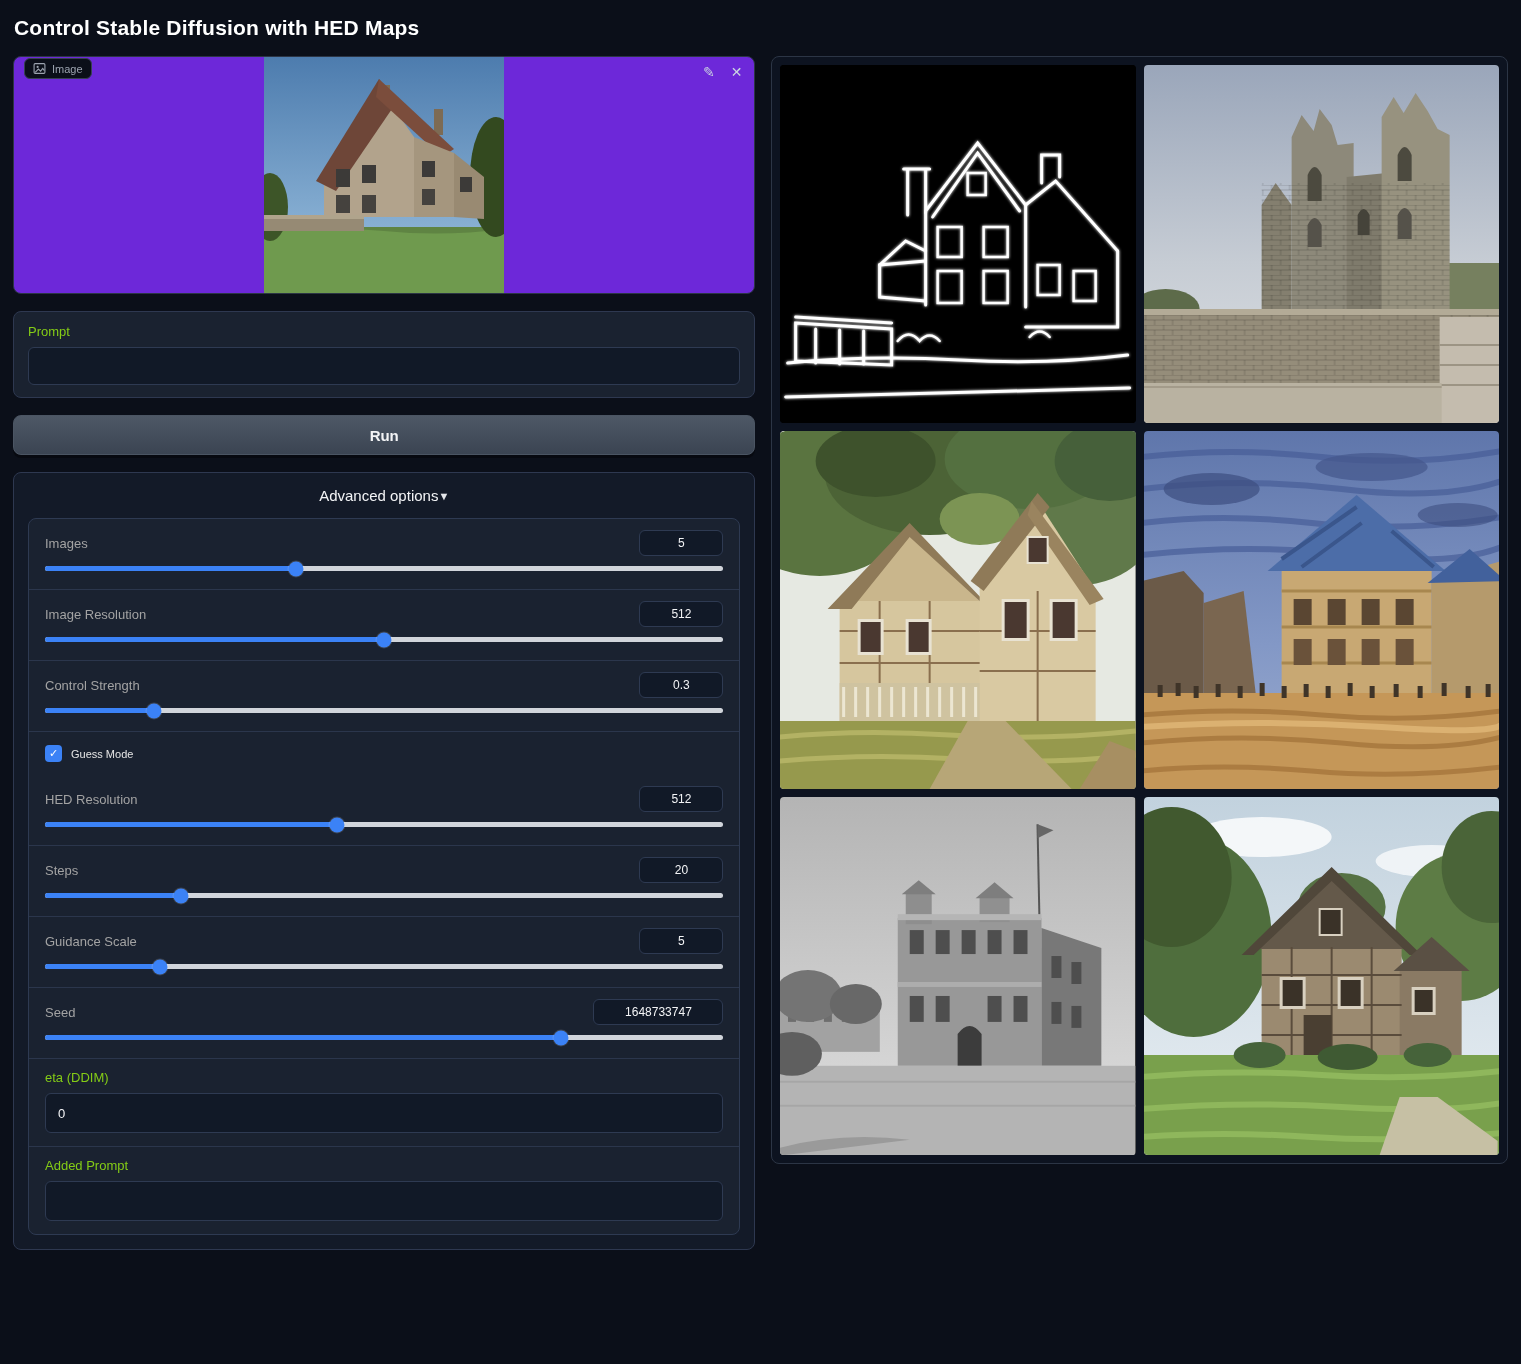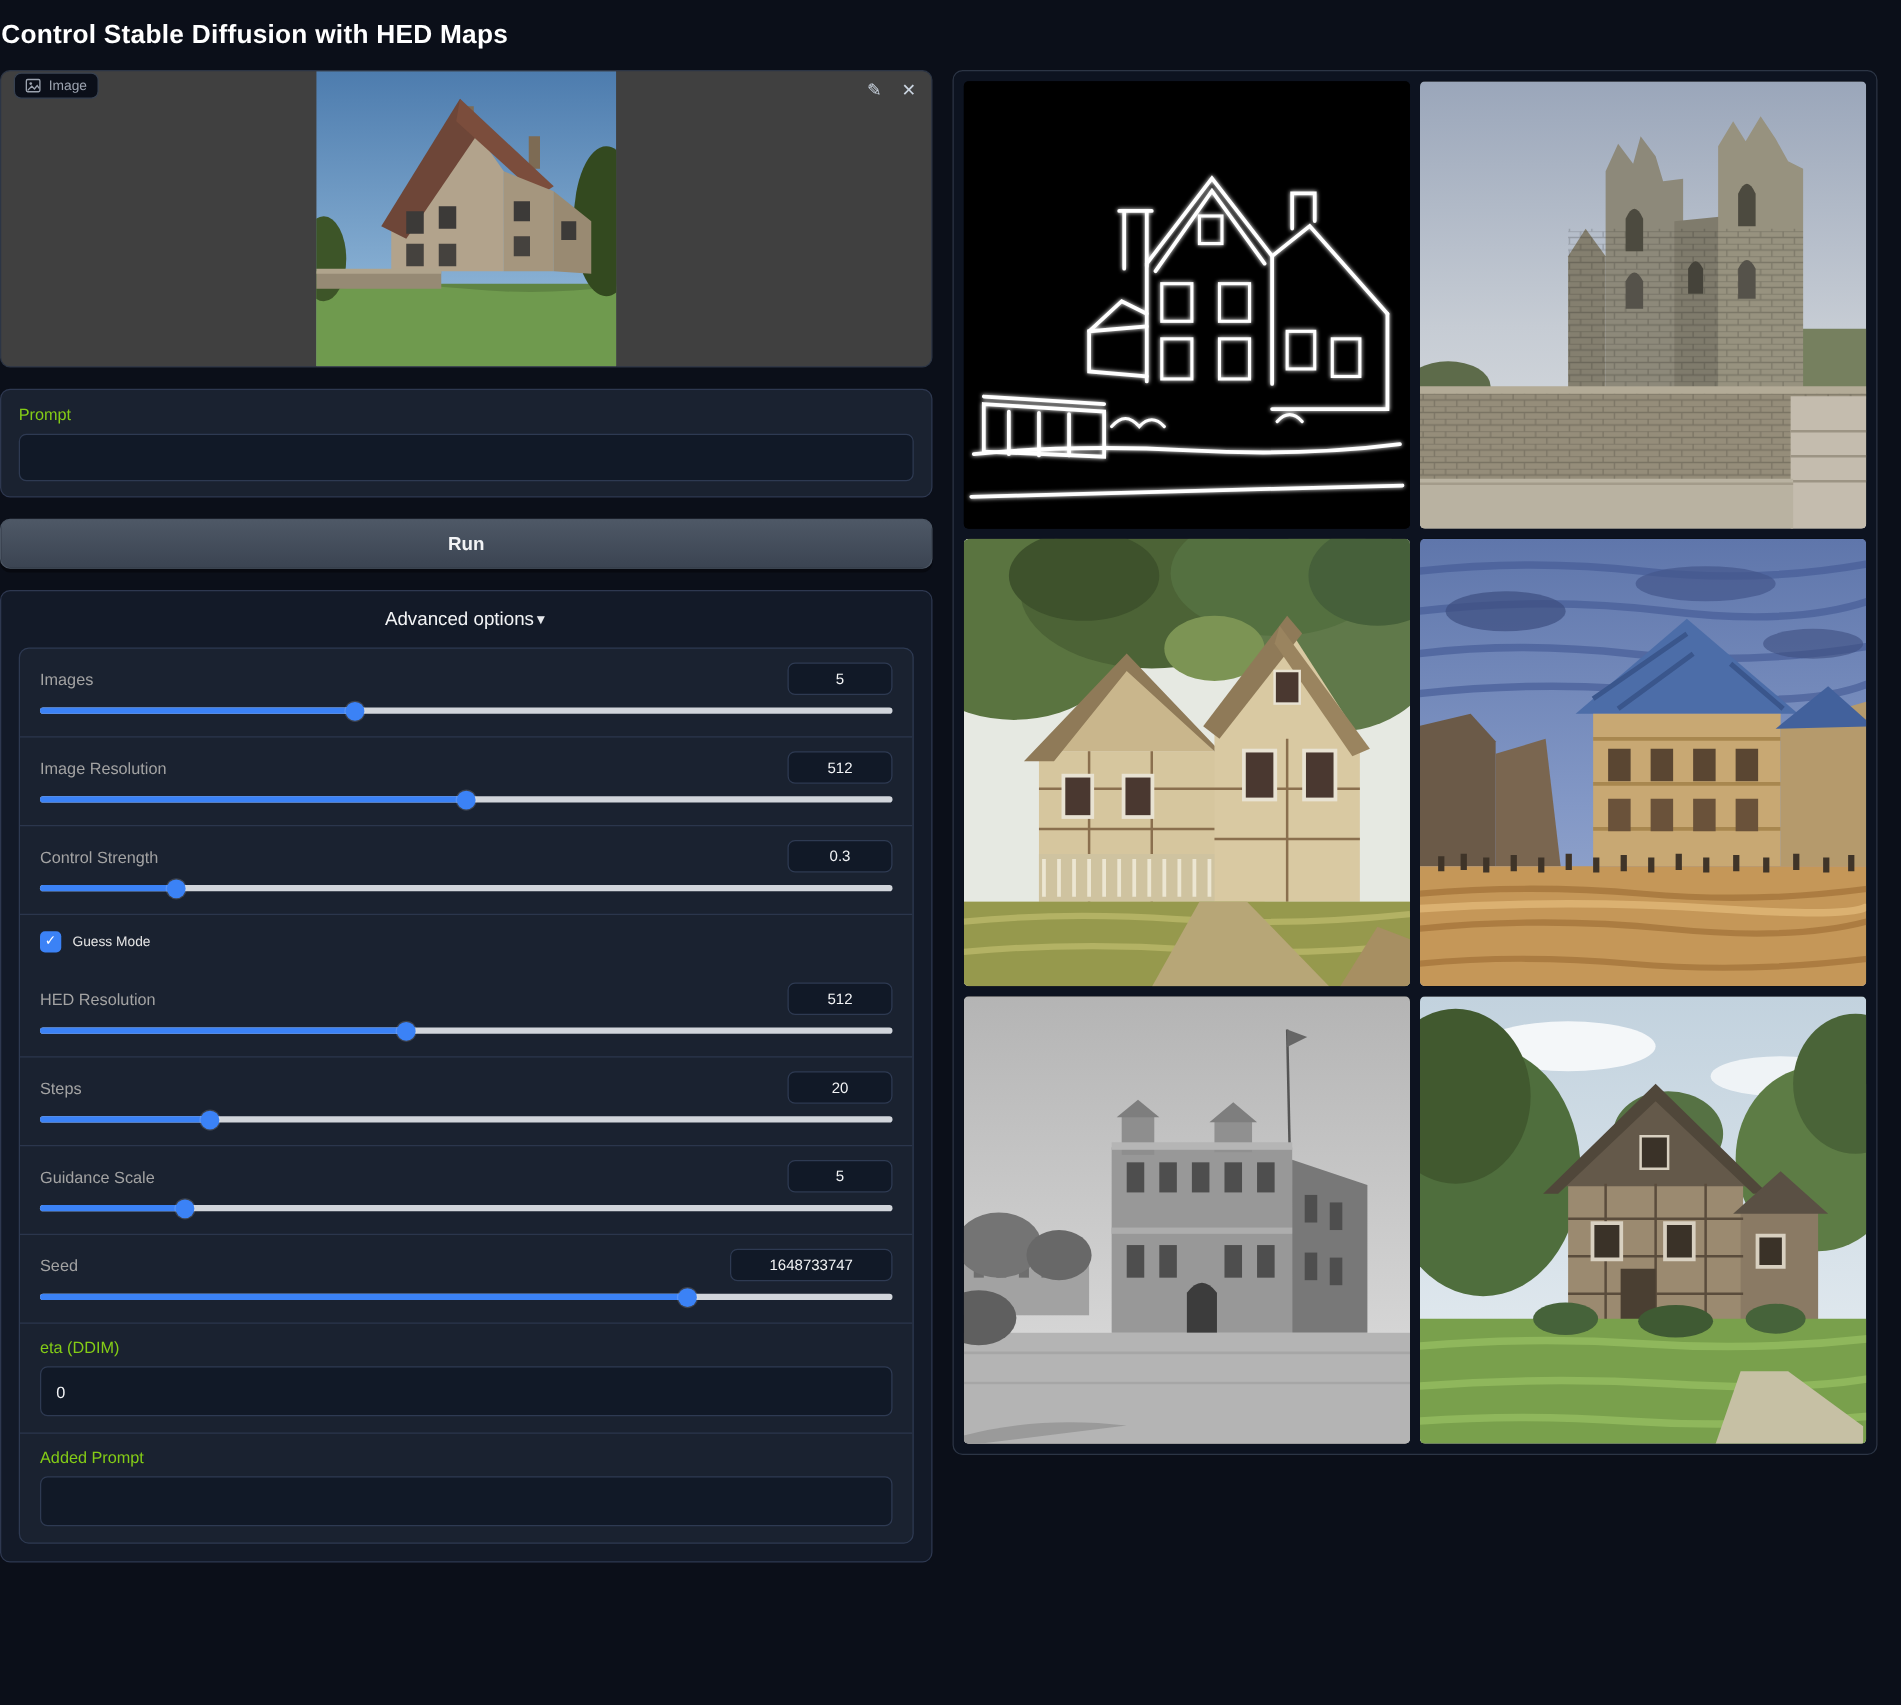--- a/index.html
+++ b/index.html
@@ -2,30 +2,30 @@
 <html style="--accent: #3b82f6; --track: #d1d5db; --background: #0b0f19;"><head>
 <meta charset="utf-8">
 <style>
   * { box-sizing: border-box; margin: 0; padding: 0; }
   html,body { background:#0b0f19; }
   body {
     width:1521px; height:1364px;
     font-family:"Liberation Sans", sans-serif;
     color:#f3f4f6; overflow:hidden;
   }
-  .app { padding:12px 0; }
+  .app { padding:12px 13px; }
   .page-title { font-size:21px; font-weight:bold; color:#ffffff; margin:4px 0 16px 1px; letter-spacing:.2px; }
   .main-row { display:flex; gap:16px; align-items:flex-start; }
 
   
   .left-col { width:746px; display:flex; flex-direction:column; gap:17px; }
 
   .upload-box {
     position:relative; height:238px; border:1px solid #2c3545; border-radius:8px;
-    background:#404040; display:flex; align-items:center; justify-content:center; overflow:visible;
+    background:#6d28d9; display:flex; align-items:center; justify-content:center; overflow:visible;
   }
   .upload-badge {
     position:absolute; top:1px; left:10px; display:flex; align-items:center; gap:6px;
     background:#0b0f19; border:1px solid #374151; border-radius:6px;
     padding:3px 8px; font-size:11px; color:#9ca3af; z-index:2;
   }
   .upload-actions { position:absolute; top:6px; right:10px; display:flex; gap:12px; z-index:2; }
   .upload-actions button {
     background:transparent; border:none; color:#cbd5e1; font-size:14px; cursor:pointer; line-height:1; padding:2px;
   }

